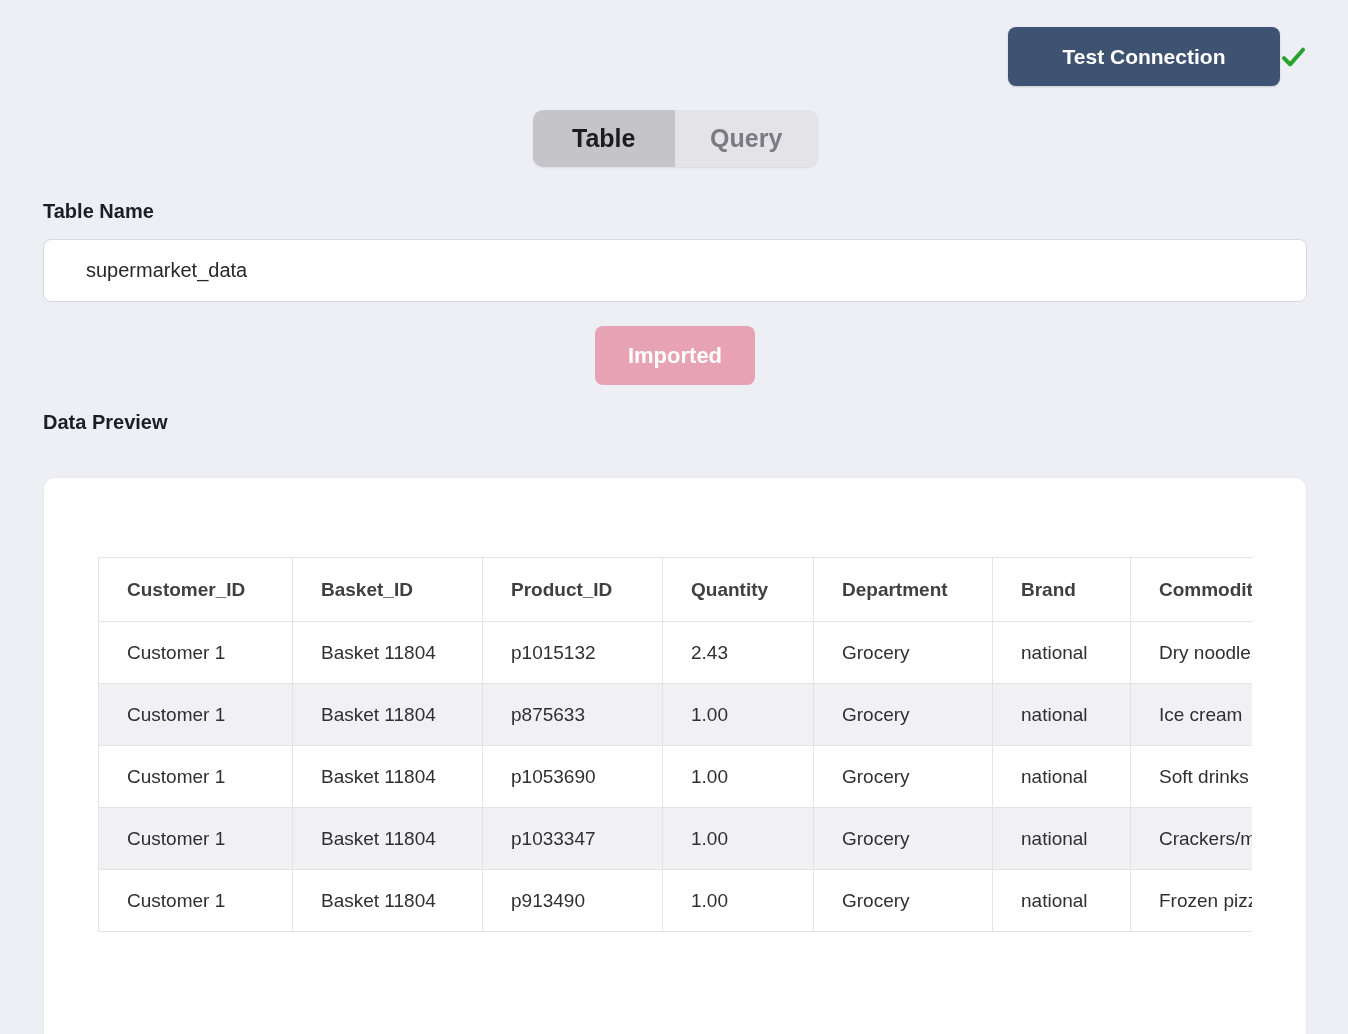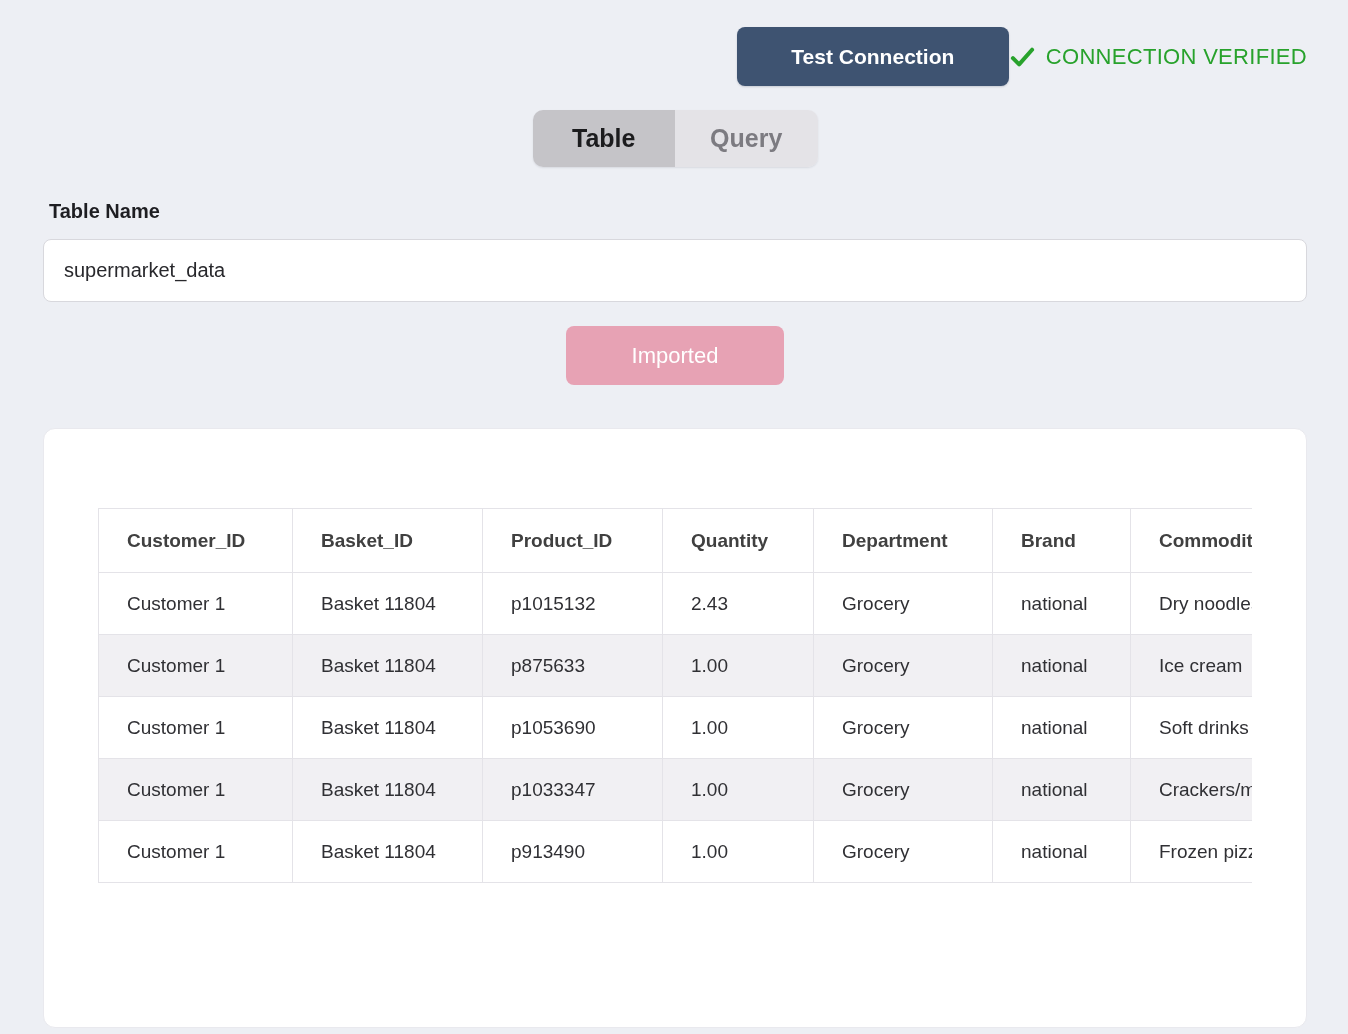--- a/index.html
+++ b/index.html
@@ -34,35 +34,35 @@
     box-shadow: 0 1px 2px rgba(30,40,60,0.10);
   }
   .tab {
     flex: 1; display: flex; align-items: center; justify-content: center;
     font-size: 25px; font-weight: bold; cursor: pointer;
     background: #e4e3e7; color: #7c7b81;
   }
   .tab.active { background: #c5c4c8; color: #1c1c1e; }
 
   
-  .field-label { margin-top: 33px; font-size: 20px; font-weight: bold; color: #1e1e22; margin-left: 6px; }
+  .field-label { margin-top: 33px; font-size: 20px; font-weight: bold; color: #1e1e22; }
   .text-input {
     margin-top: 16px; width: 100%; height: 63px;
     border: 1px solid #d8d8dd; border-radius: 8px;
-    background: #ffffff; padding: 0 20px;
+    background: #ffffff; padding: 0 42px;
     font-size: 20px; color: #28282c;
     font-family: "Liberation Sans", "DejaVu Sans", sans-serif;
     outline: none; display: block;
   }
   .imported-row { display: flex; justify-content: center; margin-top: 24px; }
   .btn-imported {
     background: #e7a2b4; color: #ffffff;
-    font-size: 22px; font-weight: normal;
+    font-size: 22px; font-weight: bold;
     border: none; border-radius: 8px;
-    width: 218px; height: 59px; cursor: pointer;
+    width: 160px; height: 59px; cursor: pointer;
   }
   .section-label { margin-top: 26px; font-size: 20px; font-weight: bold; color: #1e1e22; }
 
   
   .card {
     margin-top: 43px; background: #ffffff;
     border-radius: 12px; border: 1px solid #e9e9ee;
     padding: 53px 54px 40px 54px;
     height: 600px;
   }
@@ -88,39 +88,39 @@
 <div class="page">
 
   <div class="top-row">
     <button class="btn-primary">Test Connection</button>
     <div class="status">
       <span class="check-icon">
         <svg width="27" height="27" viewBox="0 0 24 24" fill="none">
           <path d="M3.5 13.5 L9 19 L20.5 6" stroke="#28a22c" stroke-width="3.6" stroke-linecap="round" stroke-linejoin="round"></path>
         </svg>
       </span>
-      <span class="status-text">CONNECTION VERIFIED</span>
     </div>
   </div>
 
   <div class="tabs-row">
     <div class="tabs">
       <div class="tab active">Table</div>
       <div class="tab">Query</div>
     </div>
   </div>
 
   <div class="field-label">Table Name</div>
 
   <input class="text-input" type="text" value="supermarket_data" style="">
 
   <div class="imported-row">
     <button class="btn-imported">Imported</button>
   </div>
 
+  <div class="section-label">Data Preview</div>
 
   <div class="card">
 
     <div class="table-clip">
       <table>
         <colgroup>
             <col style="width: 194px;">
             <col style="width: 190px;">
             <col style="width: 180px;">
             <col style="width: 151px;">

